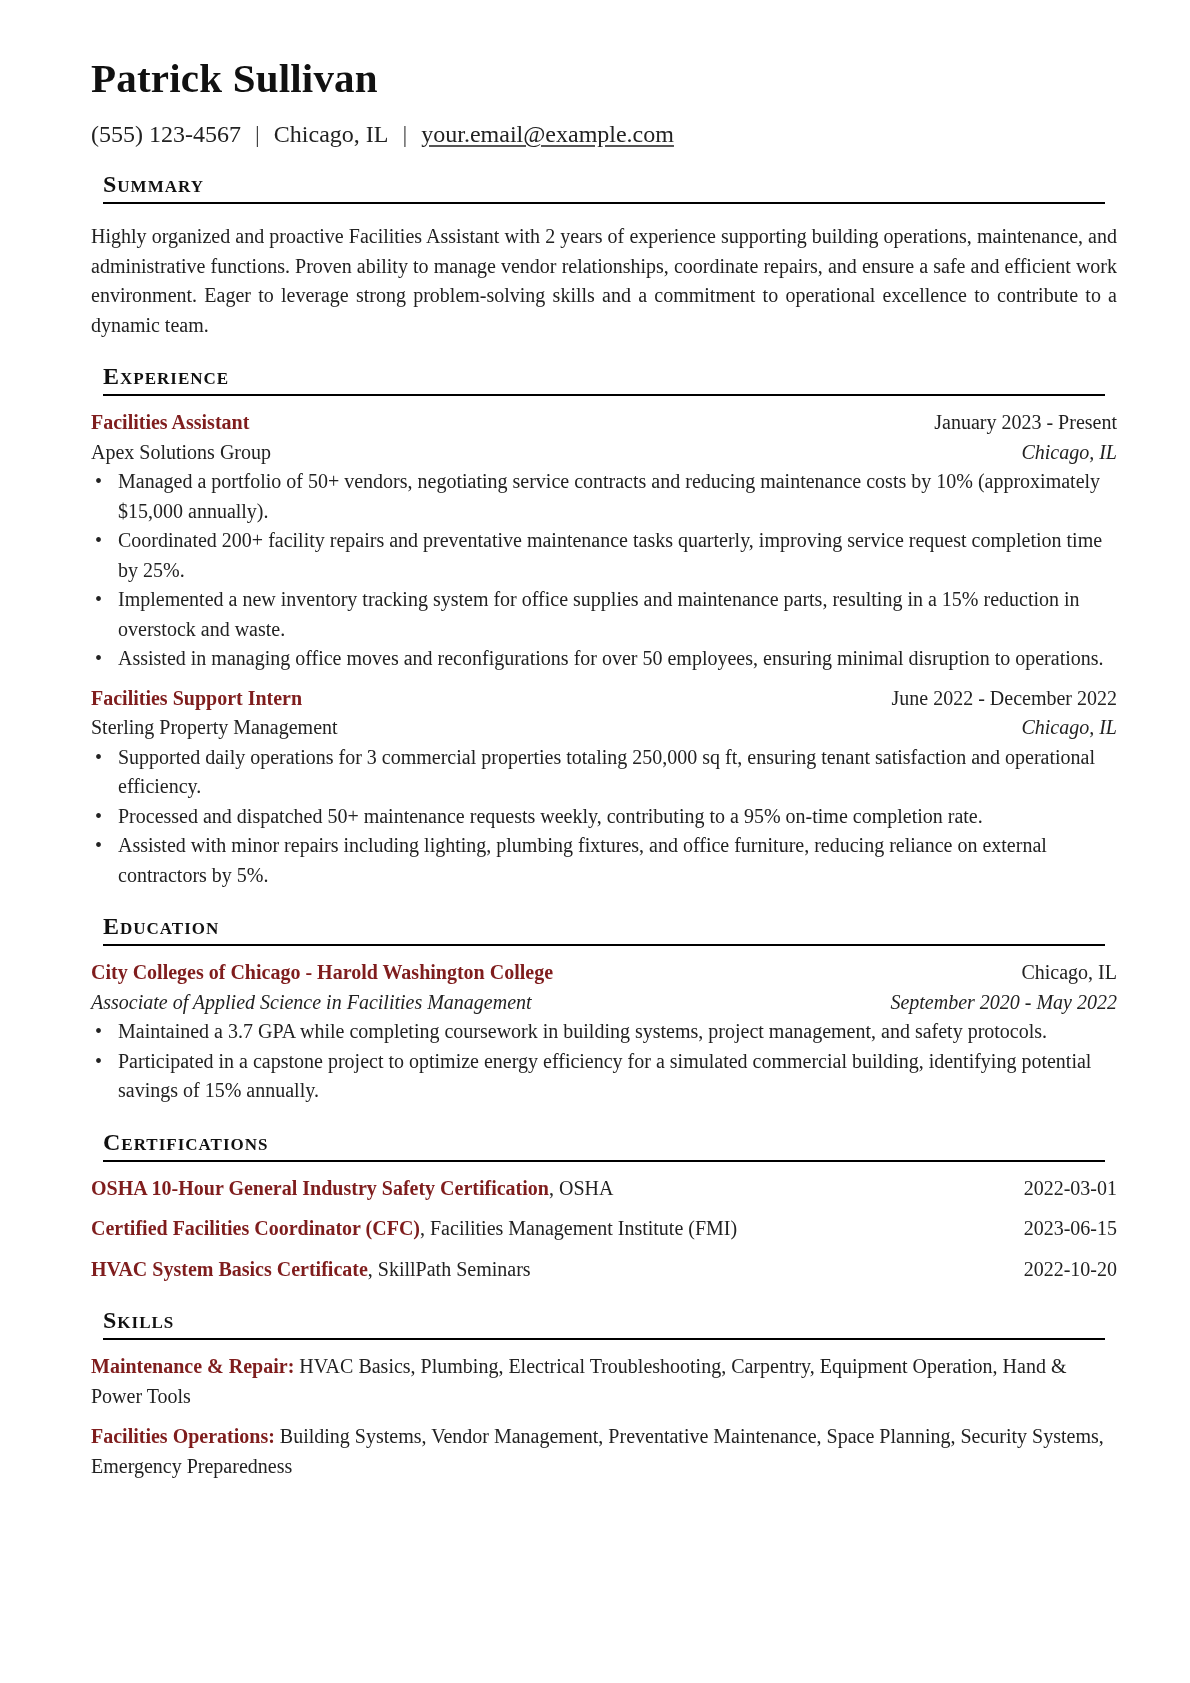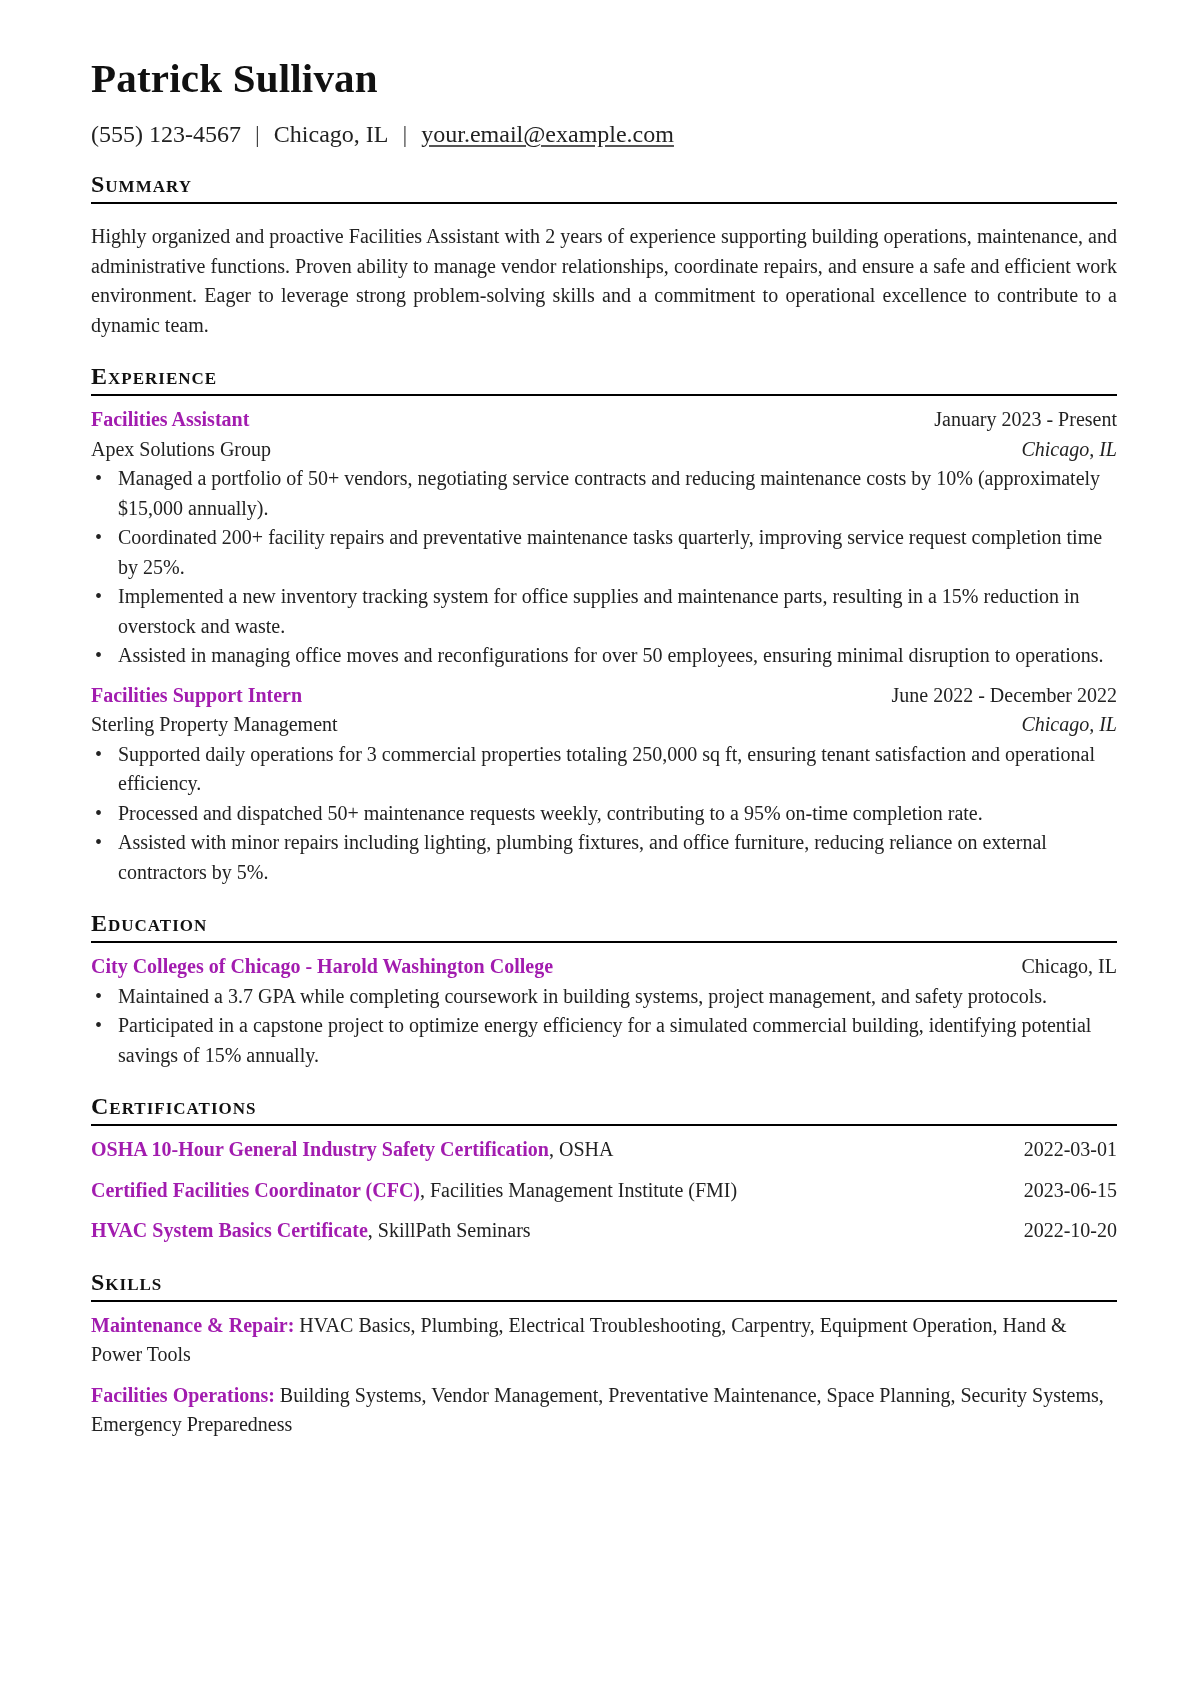--- a/index.html
+++ b/index.html
@@ -17,31 +17,31 @@
   .contact {
     font-family: "Liberation Serif", serif;
     font-size: 24px; margin-top: 22px; color: #222;
     display: flex; align-items: center;
   }
   .contact .sep { margin: 0 14px; color: #444; }
   .contact a { color: #222; text-decoration: underline; text-underline-offset: 3px; text-decoration-color: #555; font-family: Liberation Serif, serif; }
   .section-title {
     font-family: "Liberation Serif", serif;
     font-variant: small-caps; font-weight: bold; font-size: 24px;
-    letter-spacing: 1px; margin: 0; line-height: 1; padding-bottom: 6px;
+    letter-spacing: 1px; margin: 12px; line-height: 1; padding-bottom: 6px;
     border-bottom: 2px solid #000; color: #111;
   }
   .section { margin-top: 24px; }
   .txt {
     font-family: "Liberation Serif", serif;
     font-size: 20px; line-height: 29.5px; color: #222;
   }
   .summary-text { margin-top: 18px; text-align: justify; }
   .row { display: flex; justify-content: space-between; align-items: baseline; }
-  .bold { font-weight: bold; color: #a21caf; text-align: center; }
+  .bold { font-weight: bold; color: #7f1d1d; text-align: center; }
   .ital { font-style: italic; }
   .job { margin-top: 9px; }
   .job + .job { margin-top: 10px; }
   ul.bullets { list-style: none; margin: 0; padding: 0; }
   ul.bullets li { position: relative; padding-left: 27px; }
   ul.bullets li::before {
     content: "•"; position: absolute; left: 4px; top: 0; font-size: 20px;
   }
   .cert-row { margin-top: 11px; }
   .cert-row:first-of-type { margin-top: 9px; }
@@ -106,20 +106,24 @@
     </div>
   </section>
 
   <section class="section">
     <h2 class="section-title">Education</h2>
     <div class="job txt">
       <div class="row">
         <span class="bold">City Colleges of Chicago - Harold Washington College</span>
         <span>Chicago, IL</span>
       </div>
+      <div class="row">
+        <span class="ital">Associate of Applied Science in Facilities Management</span>
+        <span class="ital">September 2020 - May 2022</span>
+      </div>
       <ul class="bullets">
         <li>Maintained a 3.7 GPA while completing coursework in building systems, project management, and safety protocols.</li>
         <li>Participated in a capstone project to optimize energy efficiency for a simulated commercial building, identifying potential savings of 15% annually.</li>
       </ul>
     </div>
   </section>
 
   <section class="section">
     <h2 class="section-title">Certifications</h2>
     <div class="row txt cert-row">

